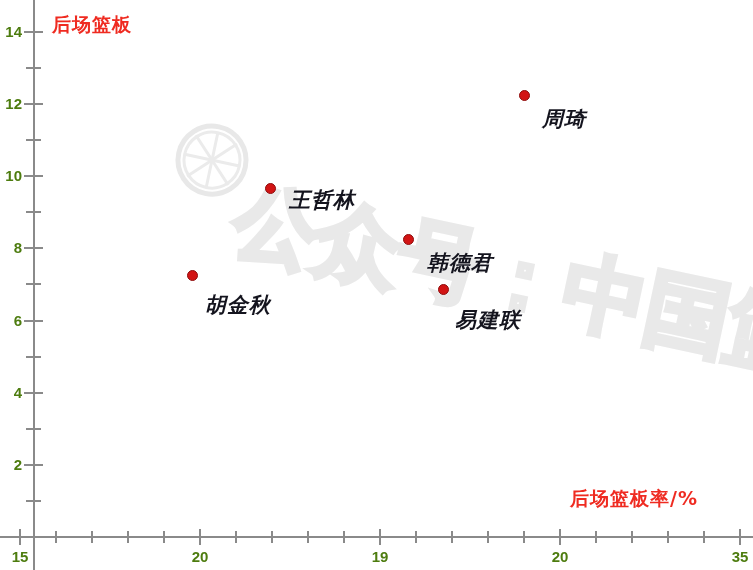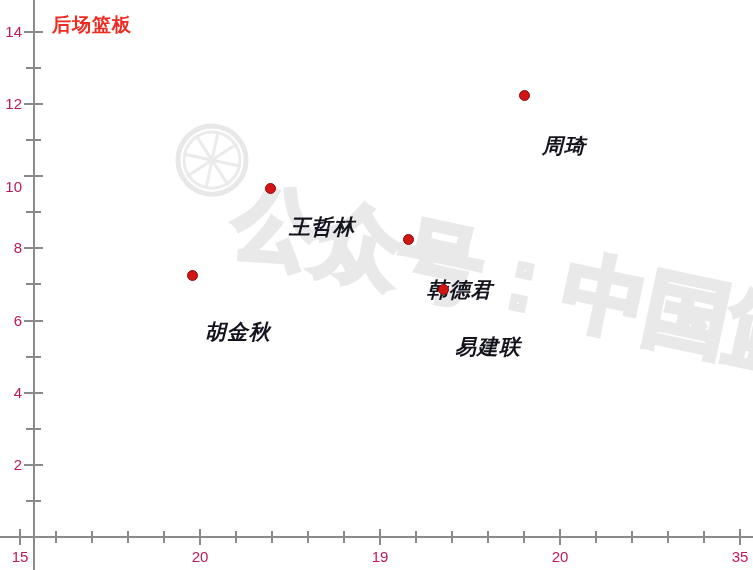--- a/index.html
+++ b/index.html
@@ -60,25 +60,26 @@
   .tick-y.minor { left: 26px; width: 15px; }
 
   .tick-x {
     width: 2px;
   }
   .tick-x.major { top: 529px; height: 16px; }
   .tick-x.minor { top: 531px; height: 12px; }
 
   .tick-label {
     position: absolute;
-    color: #be185d;
+    color: #4d7c0f;
     font-family: "Liberation Sans", sans-serif;
     font-size: 15px;
     z-index: 3;
     white-space: nowrap;
+    font-weight: bold;
   }
   .tick-label.y {
     text-align: right;
     width: 22px;
     left: 0px;
   }
   .tick-label.x {
     text-align: center;
     width: 40px;
   }
@@ -120,21 +121,20 @@
     position: absolute;
     color: #14141e;
     font-family: "DejaVu Serif", serif;
     font-weight: bold;
     font-style: italic;
     font-size: 21px;
     letter-spacing: 1px;
     white-space: nowrap;
     z-index: 5;
     text-shadow: 0 0 1px rgba(255,255,255,0.9);
-    margin-top: 27px;
   }
 </style>
 </head>
 <body>
 
 <div id="chart-root">
 
   <svg id="watermark" viewBox="0 0 753 570" xmlns="http://www.w3.org/2000/svg">
     <g transform="rotate(12 380 250)">
       <g transform="translate(160 160)">
@@ -160,21 +160,21 @@
       <div class="tick tick-y major" style="top: 391.68px;"></div>
       <div class="tick-label y" style="top: 383.68px;">4</div>
       <div class="tick tick-y minor" style="top: 355.6px;"></div>
       <div class="tick tick-y major" style="top: 319.52px;"></div>
       <div class="tick-label y" style="top: 311.52px;">6</div>
       <div class="tick tick-y minor" style="top: 283.44px;"></div>
       <div class="tick tick-y major" style="top: 247.36px;"></div>
       <div class="tick-label y" style="top: 239.36px;">8</div>
       <div class="tick tick-y minor" style="top: 211.28px;"></div>
       <div class="tick tick-y major" style="top: 175.2px;"></div>
-      <div class="tick-label y" style="top: 167.2px; margin-top: 11px;">10</div>
+      <div class="tick-label y" style="top: 167.2px;">10</div>
       <div class="tick tick-y minor" style="top: 139.12px;"></div>
       <div class="tick tick-y major" style="top: 103.04px;"></div>
       <div class="tick-label y" style="top: 95.04px;">12</div>
       <div class="tick tick-y minor" style="top: 66.96px;"></div>
       <div class="tick tick-y major" style="top: 30.88px;"></div>
       <div class="tick-label y" style="top: 22.88px;">14</div>
       <div class="tick tick-x major" style="left: 19px;"></div>
       <div class="tick-label x" style="left: 0px; top: 548px;">15</div>
       <div class="tick tick-x minor" style="left: 55px;"></div>
       <div class="tick tick-x minor" style="left: 91px;"></div>
@@ -196,20 +196,21 @@
       <div class="tick-label x" style="left: 540px; top: 548px;">20</div>
       <div class="tick tick-x minor" style="left: 595px;"></div>
       <div class="tick tick-x minor" style="left: 631px;"></div>
       <div class="tick tick-x minor" style="left: 667px;"></div>
       <div class="tick tick-x minor" style="left: 703px;"></div>
       <div class="tick tick-x major" style="left: 739px;"></div>
       <div class="tick-label x" style="left: 720px; top: 548px;">35</div>
     </div>
 
   <div class="axis-title" id="y-axis-title">后场篮板</div>
+  <div class="axis-title" id="x-axis-title">后场篮板率/%</div>
 
   <div id="points-layer">
       <div class="point" style="left: 524px; top: 95.02px; background: rgb(210, 20, 20);"></div>
       <div class="point-label" style="left: 542px; top: 105.02px;">周琦</div>
       <div class="point" style="left: 270.92px; top: 188.828px; background: rgb(210, 20, 20);"></div>
       <div class="point-label" style="left: 288.92px; top: 186px;">王哲林</div>
       <div class="point" style="left: 408.8px; top: 239.34px; background: rgb(210, 20, 20);"></div>
       <div class="point-label" style="left: 426.8px; top: 249.34px;">韩德君</div>
       <div class="point" style="left: 443px; top: 289.852px; background: rgb(210, 20, 20);"></div>
       <div class="point-label" style="left: 455px; top: 305.852px;">易建联</div>

